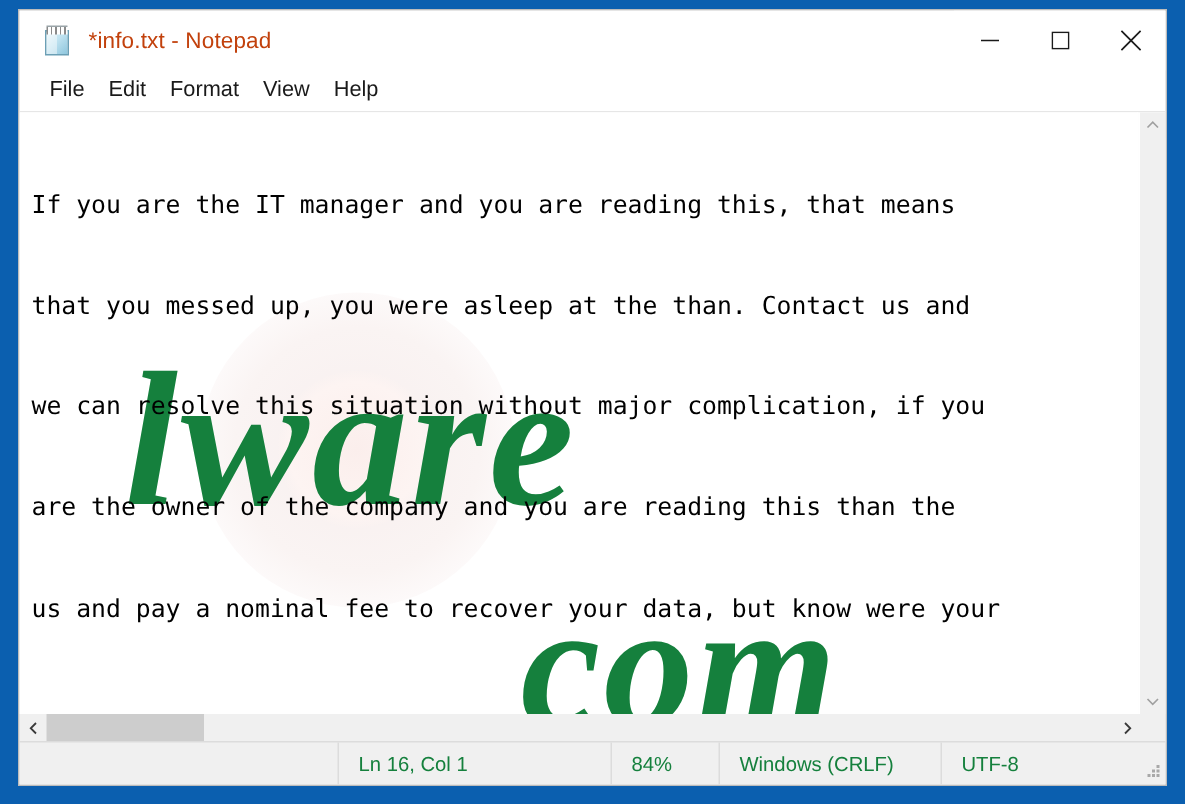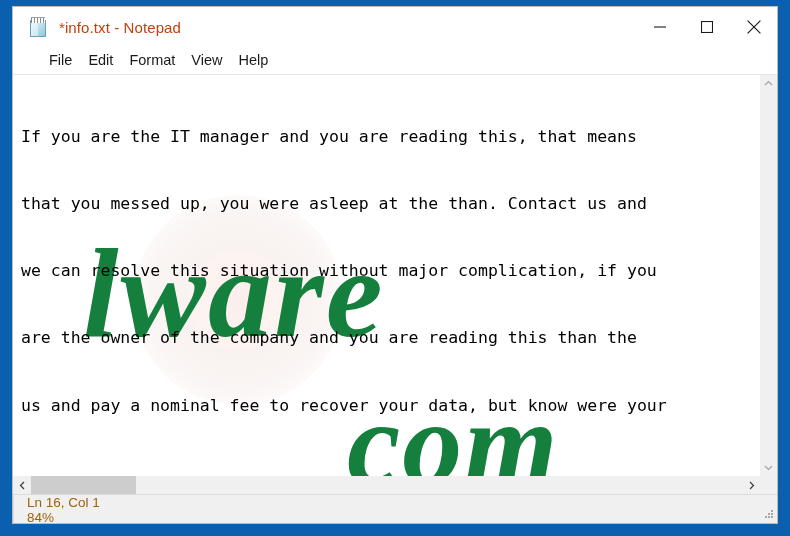--- a/index.html
+++ b/index.html
@@ -105,21 +105,21 @@
   }
   .win-btn svg { display: block; }
 
   
   #menu-bar {
     height: 27px;
     min-height: 27px;
     background: #ffffff;
     display: flex;
     align-items: center;
-    padding-left: 28px;
+    padding-left: 12px;
     border-bottom: 1px solid #e6e6e6;
   }
   .menu-item {
     font-size: 14.5px;
     color: #1a1a1a;
     padding: 3px 8px 4px 8px;
     white-space: nowrap;
     cursor: default;
   }
 
@@ -255,23 +255,22 @@
 
   
   #status-bar {
     height: 28px;
     min-height: 28px;
     background: #f0f0f0;
     border-top: 1px solid #dcdcdc;
     display: flex;
     align-items: stretch;
     font-size: 13.5px;
-    color: #a16207;
-    position: relative;
-    flex-direction: column;
+    color: #15803d;
+    position: relative;
   }
   .status-cell {
     display: flex;
     align-items: center;
     padding-left: 13px;
     border-left: 1px solid #dcdcdc;
     box-sizing: border-box;
     white-space: nowrap;
   }
   #status-spacer {

